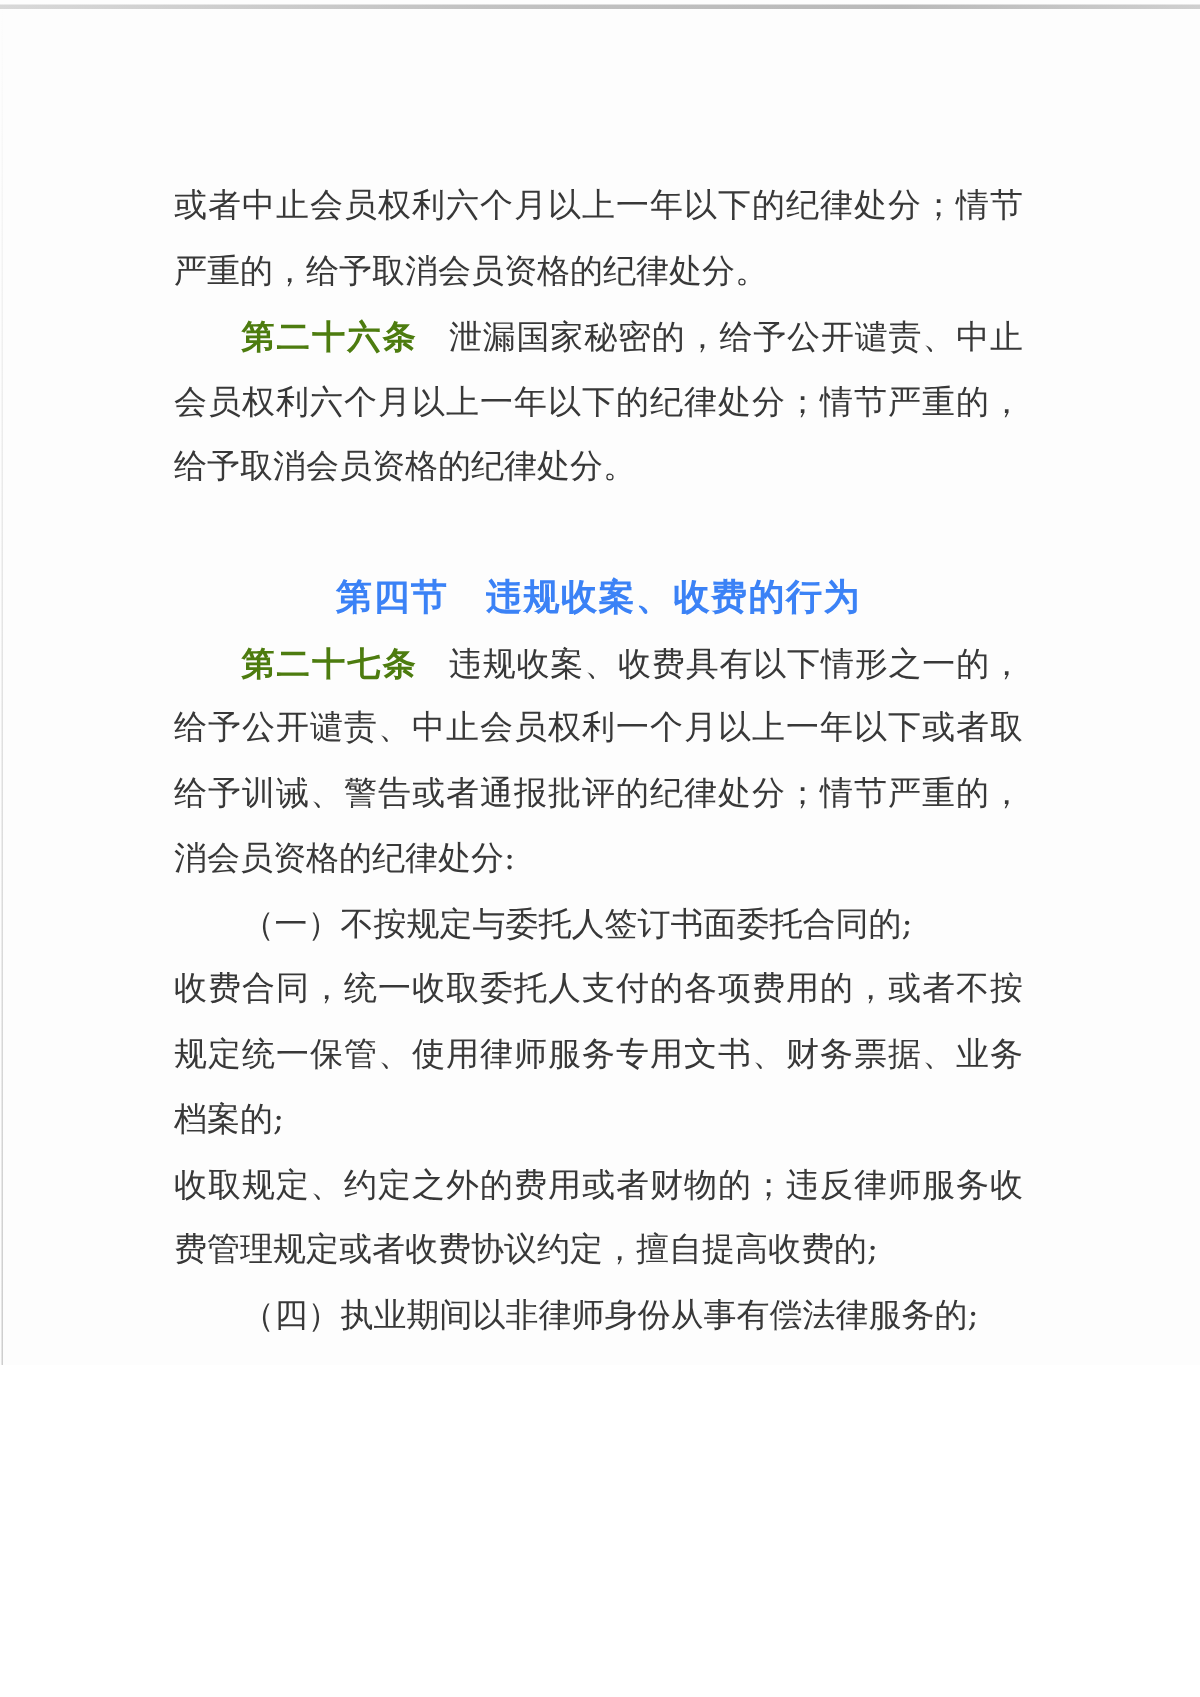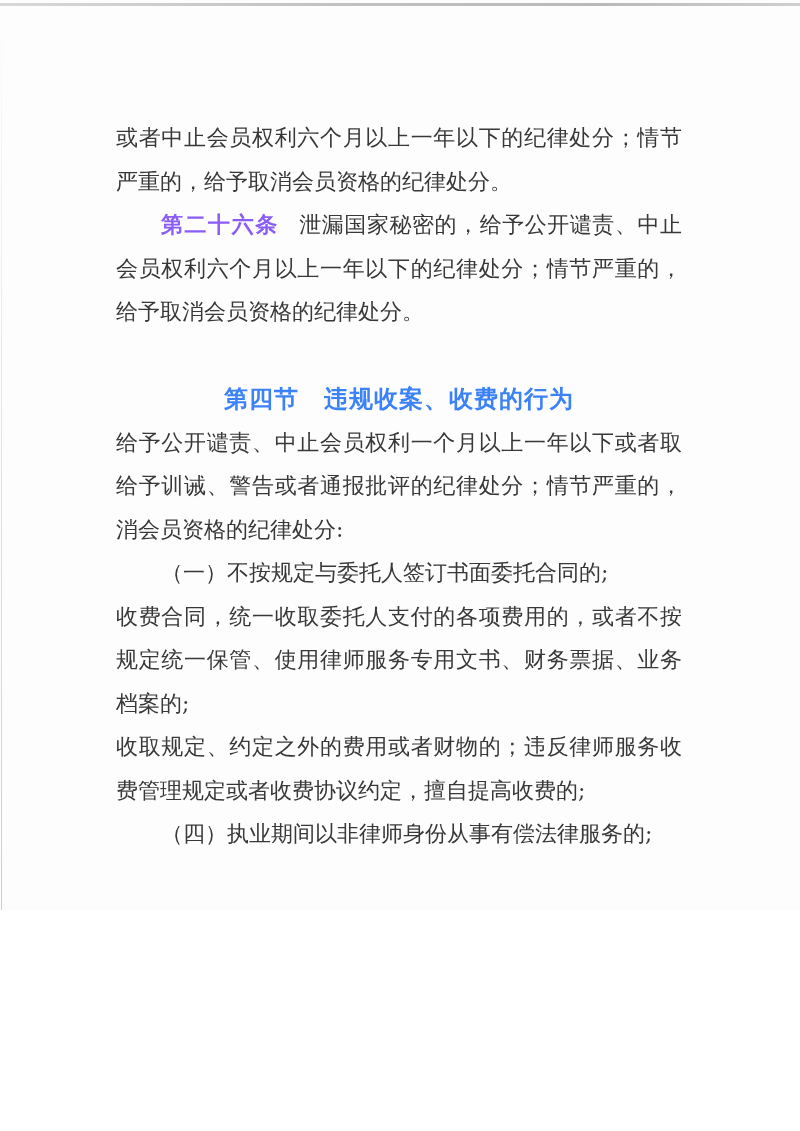--- a/index.html
+++ b/index.html
@@ -50,21 +50,21 @@
     white-space: normal;
     text-align: justify;
     text-align-last: justify;
   }
   .indent {
     text-indent: 45px;
   }
   .lead {
     font-family: "Liberation Sans", "DejaVu Sans", sans-serif;
     font-weight: 700;
-    color: #8b5cf6;
+    color: #4d7c0f;
     letter-spacing: 1px;
   }
   .lead-gap {
     display: inline-block;
     width: 20px;
   }
   .heading-line {
     height: 43.5px;
     line-height: 43.5px;
     margin-top: 43.5px;          
@@ -98,20 +98,21 @@
 
     <div class="line just">或者中止会员权利六个月以上一年以下的纪律处分；情节</div>
     <div class="line">严重的，给予取消会员资格的纪律处分。</div>
 
     <div class="line just indent"><span class="lead">第二十六条</span><span class="lead-gap"></span><span>泄漏国家秘密的，给予公开谴责、中止</span></div>
     <div class="line just">会员权利六个月以上一年以下的纪律处分；情节严重的，</div>
     <div class="line">给予取消会员资格的纪律处分。</div>
 
     <div class="heading-line">第四节　违规收案、收费的行为</div>
 
+    <div class="line just indent"><span class="lead">第二十七条</span><span class="lead-gap"></span><span>违规收案、收费具有以下情形之一的，</span></div>
     <div class="line just">给予公开谴责、中止会员权利一个月以上一年以下或者取</div>
     <div class="line just">给予训诫、警告或者通报批评的纪律处分；情节严重的，</div>
     <div class="line">消会员资格的纪律处分:</div>
 
     <div class="line indent">（一）不按规定与委托人签订书面委托合同的;</div>
 
     <div class="line just">收费合同，统一收取委托人支付的各项费用的，或者不按</div>
     <div class="line just">规定统一保管、使用律师服务专用文书、财务票据、业务</div>
     <div class="line">档案的;</div>
 

